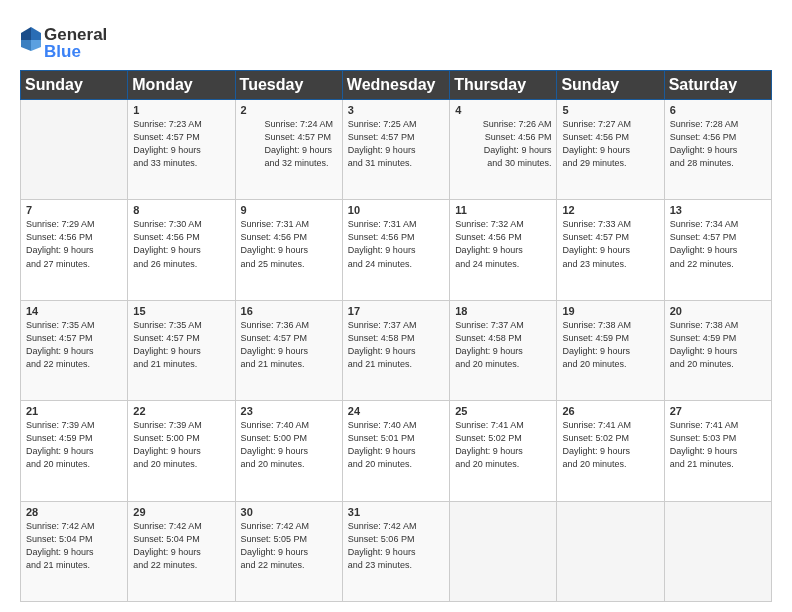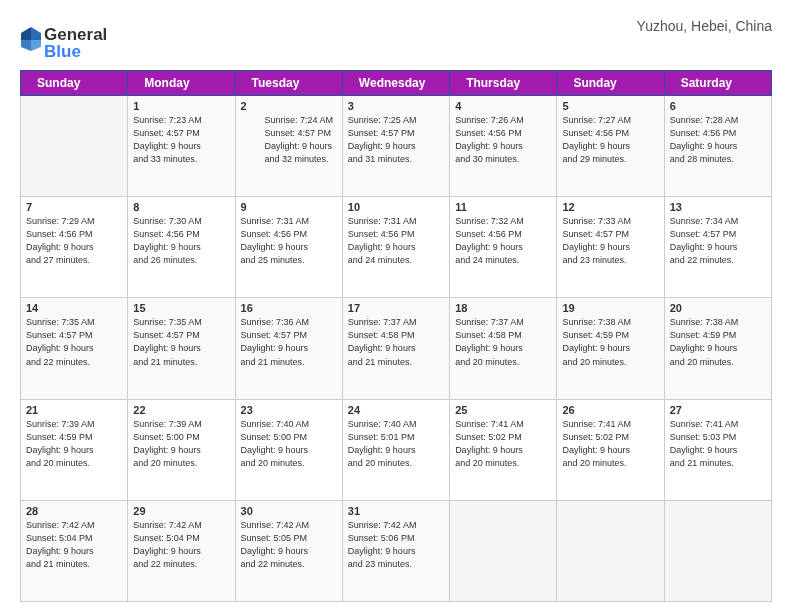--- a/index.html
+++ b/index.html
@@ -61,24 +61,24 @@
       color: #555;
     }
     .calendar {
       flex: 1;
       border: 1px solid #ccc;
       border-collapse: collapse;
       width: 100%;
       table-layout: fixed;
     }
     .calendar th {
-      background: #a21caf;
+      background: #404040;
       color: #fff;
-      font-size: 12px;
-      padding: 5px 16px;
+      font-size: 16px;
+      padding: 5px 4px;
       text-align: left;
       border: 1px solid #1a5a9a;
       font-weight: bold;
     }
     .calendar td {
       vertical-align: top;
       border: 1px solid #ccc;
       padding: 4px 5px;
       font-size: 9.5px;
       color: #333;
@@ -119,21 +119,20 @@
         <polygon points="11,14 21,14 21,21 11,25" fill="#5ba0e0"></polygon>
         <polygon points="11,1 11,14 1,14 1,7" fill="#1a4d8a"></polygon>
         <polygon points="1,14 11,14 11,25 1,21" fill="#3a7fc0"></polygon>
       </svg>
       <div class="logo-text">
         <span class="logo-general">General</span>
         <span class="logo-blue">Blue</span>
       </div>
     </div>
     <div class="title-block">
-      <div class="location">Yuzhou, Hebei, China</div>
     </div>
   </div>
 
   <table class="calendar">
     <thead>
       <tr>
         <th>Sunday</th>
         <th>Monday</th>
         <th>Tuesday</th>
         <th>Wednesday</th>
@@ -161,21 +160,21 @@
           </td>
           <td>
             <span class="day-num">3</span>
             <div class="day-info" style="white-space: pre-line;">Sunrise: 7:25 AM
 Sunset: 4:57 PM
 Daylight: 9 hours
 and 31 minutes.</div>
           </td>
           <td>
             <span class="day-num">4</span>
-            <div class="day-info" style="white-space: pre-line;">Sunrise: 7:26 AM
+            <div class="day-info" style="white-space: pre-line; text-align: right;">Sunrise: 7:26 AM
 Sunset: 4:56 PM
 Daylight: 9 hours
 and 30 minutes.</div>
           </td>
           <td>
             <span class="day-num">5</span>
             <div class="day-info" style="white-space: pre-line;">Sunrise: 7:27 AM
 Sunset: 4:56 PM
 Daylight: 9 hours
 and 29 minutes.</div>

